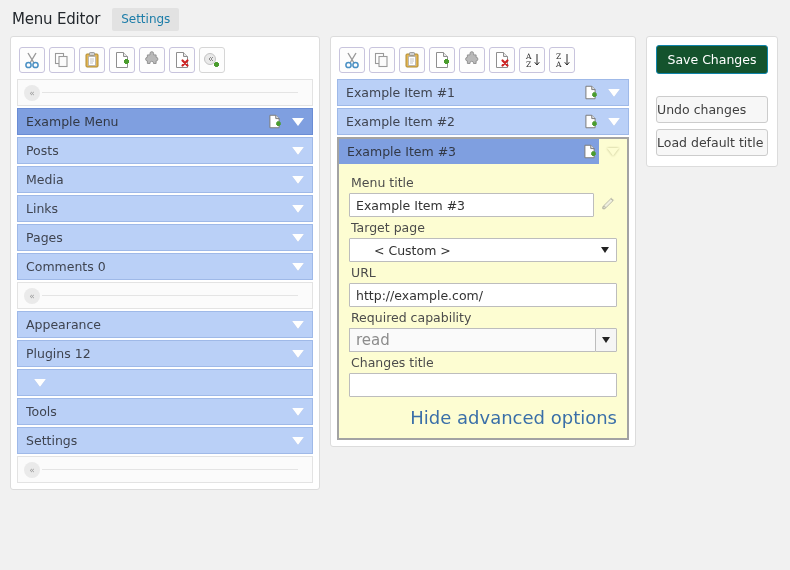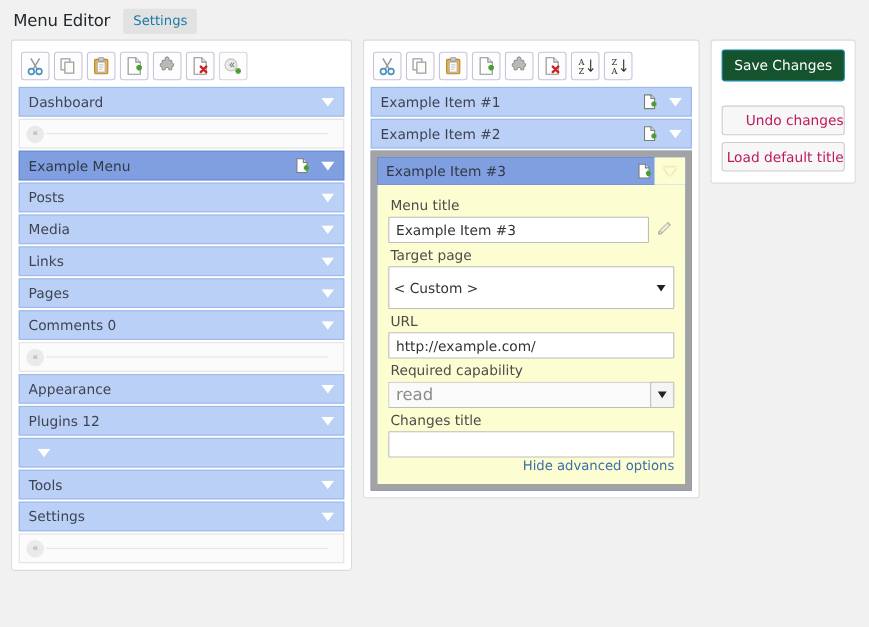--- a/index.html
+++ b/index.html
@@ -139,22 +139,22 @@
   .sep-line {
     flex: 1;
     height: 1px;
     background: #e4e4e4;
     margin: 0 14px 0 2px;
   }
 
   
   .item-wrap { display: flex; flex-direction: column; }
   .item-wrap.expanded {
-    border: 6px solid #a3a3a3;
-    background: #1d4ed8;
+    border: 2px solid #a3a3a3;
+    background: #be185d;
   }
   .item-wrap.expanded .menu-row {
     border: none;
     border-bottom: none;
     height: 25px;
   }
   .item-wrap.expanded .toggle-arrow {
     background: #fdfdd2;
     height: 25px;
   }
@@ -180,26 +180,26 @@
     background: #ffffff;
     font-size: 12.5px;
     color: #333;
     padding: 0 6px;
     font-family: "DejaVu Sans", "Liberation Sans", sans-serif;
     border-radius: 1px;
   }
 
   .select-box {
     position: relative;
-    height: 39px;
+    height: 24px;
     border: 1px solid #bdbdbd;
     background: #ffffff;
     display: flex;
     align-items: center;
-    padding: 0 22px 0 4px;
+    padding: 0 22px 0 24px;
     font-size: 12.5px;
     color: #333;
     cursor: pointer;
     border-radius: 1px;
   }
   .select-box .caret {
     position: absolute;
     right: 7px; top: 50%;
     transform: translateY(-50%);
     width: 0; height: 0;
@@ -236,22 +236,23 @@
   }
   .combo .combo-btn .caret {
     width: 0; height: 0;
     border-left: 4px solid transparent;
     border-right: 4px solid transparent;
     border-top: 6px solid #222;
   }
 
   .advanced-link {
     text-align: right;
-    font-size: 12px;
+    font-size: 18px;
     color: #3a6fa8;
+    margin-top: 10px;
     cursor: pointer;
   }
 
   
   .btn-primary {
     display: block;
     width: 100%;
     background: #14532d;
     border: 1px solid #0f84ab;
     color: #ffffff;
@@ -260,28 +261,28 @@
     border-radius: 3px;
     cursor: pointer;
     font-family: "DejaVu Sans", "Liberation Sans", sans-serif;
     text-align: center;
   }
   .btn-secondary {
     display: block;
     width: 100%;
     background: #f7f7f7;
     border: 1px solid #cccccc;
-    color: #be185d;
+    color: #404040;
     font-size: 12.5px;
     padding: 5px 0;
     border-radius: 3px;
     cursor: pointer;
     margin-top: 6px;
     font-family: "DejaVu Sans", "Liberation Sans", sans-serif;
-    text-align: right;
+    text-align: left;
   }
   #btn-undo { margin-top: 22px; }
 </style>
 </head>
 <body>
 
 <div id="header">
   <span id="page-title">Menu Editor</span>
   <span id="settings-tab">Settings</span>
 </div>
@@ -332,26 +333,20 @@
         </div>
         <div class="tool-btn plain" title="New separator">
           <svg width="18" height="18" viewBox="0 0 18 18">
             <circle cx="7" cy="8" r="5.5" fill="#e9e9e9" stroke="#c3c3c3" stroke-width="1"></circle>
             <path d="M8 6L6 8l2 2 M10 6L8 8l2 2" stroke="#8d8d8d" stroke-width="1" fill="none"></path>
             <path d="M11 13.5h5 M13.5 11v5" stroke="#4a9c2e" stroke-width="2.8"></path>
           </svg>
         </div>
       </div>
     <div class="menu-list" id="left-menu-list">
-        <div class="menu-row">
-          <span class="label">Dashboard</span>
-          <div class="toggle-arrow">
-            <div class="tri"></div>
-          </div>
-        </div>
         <div class="sep-row">
           <span class="sep-dot">«</span>
           <span class="sep-line"></span>
         </div>
         <div class="menu-row selected">
           <span class="label">Example Menu</span>
           <span class="row-icon">
             <svg width="15" height="15" viewBox="0 0 18 18">
               <path d="M3.5 1.5h7l4 4v11h-11z" fill="#ffffff" stroke="#7c7c7c" stroke-width="1.2"></path>
               <path d="M10.5 1.5v4h4" fill="#dedede" stroke="#7c7c7c" stroke-width="1.2"></path>

